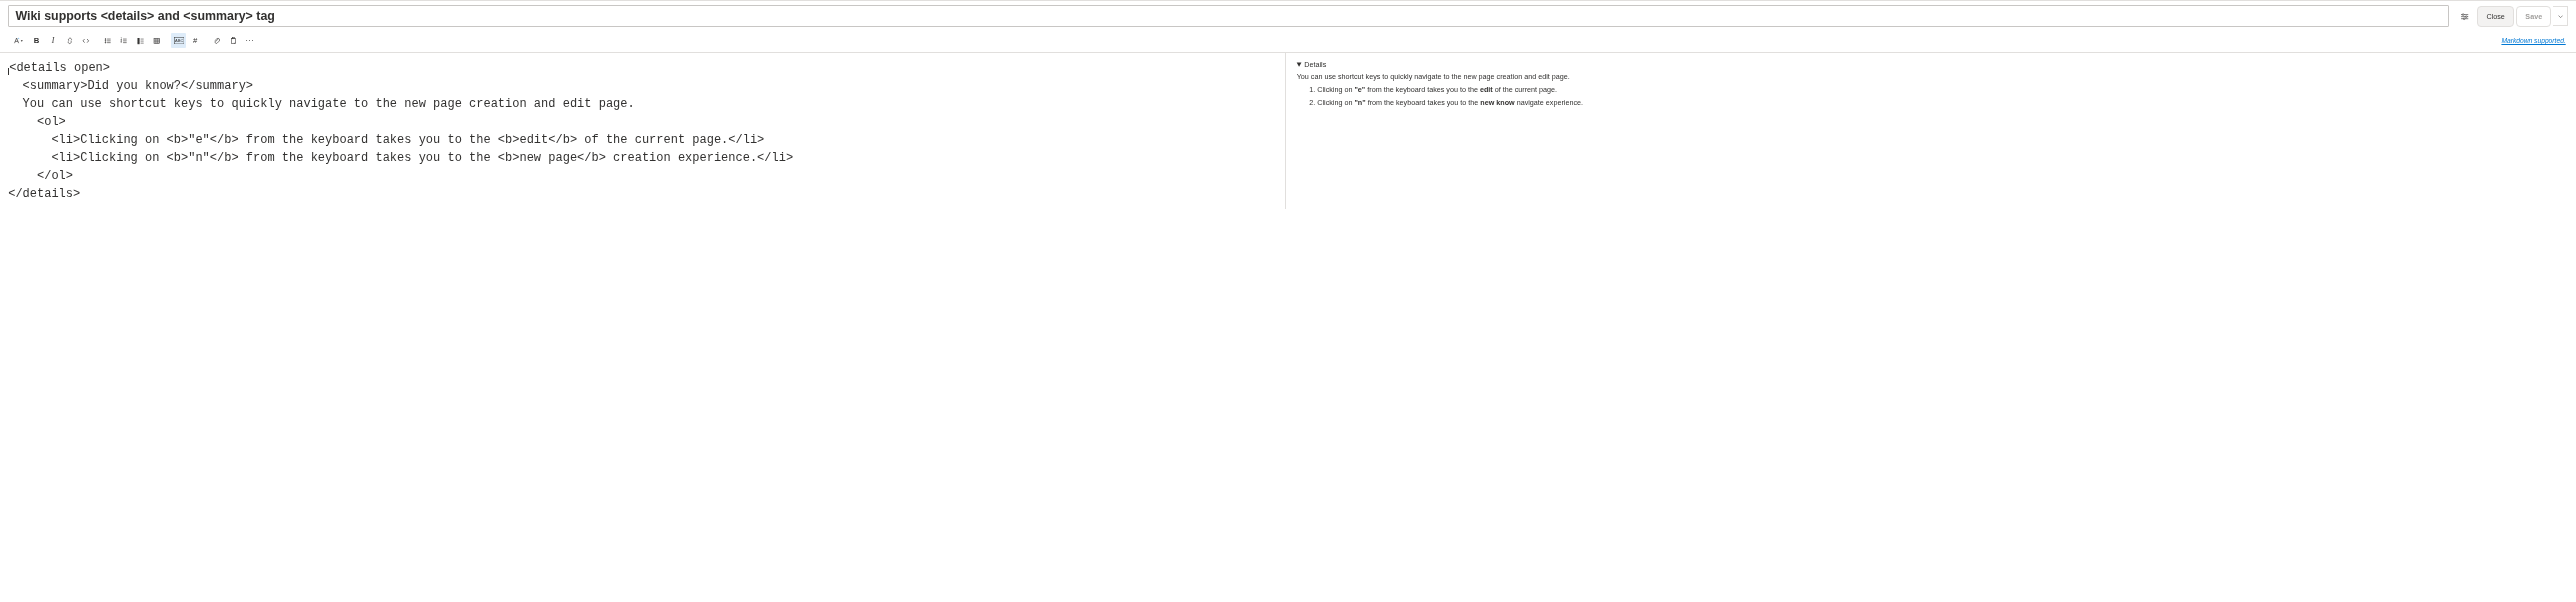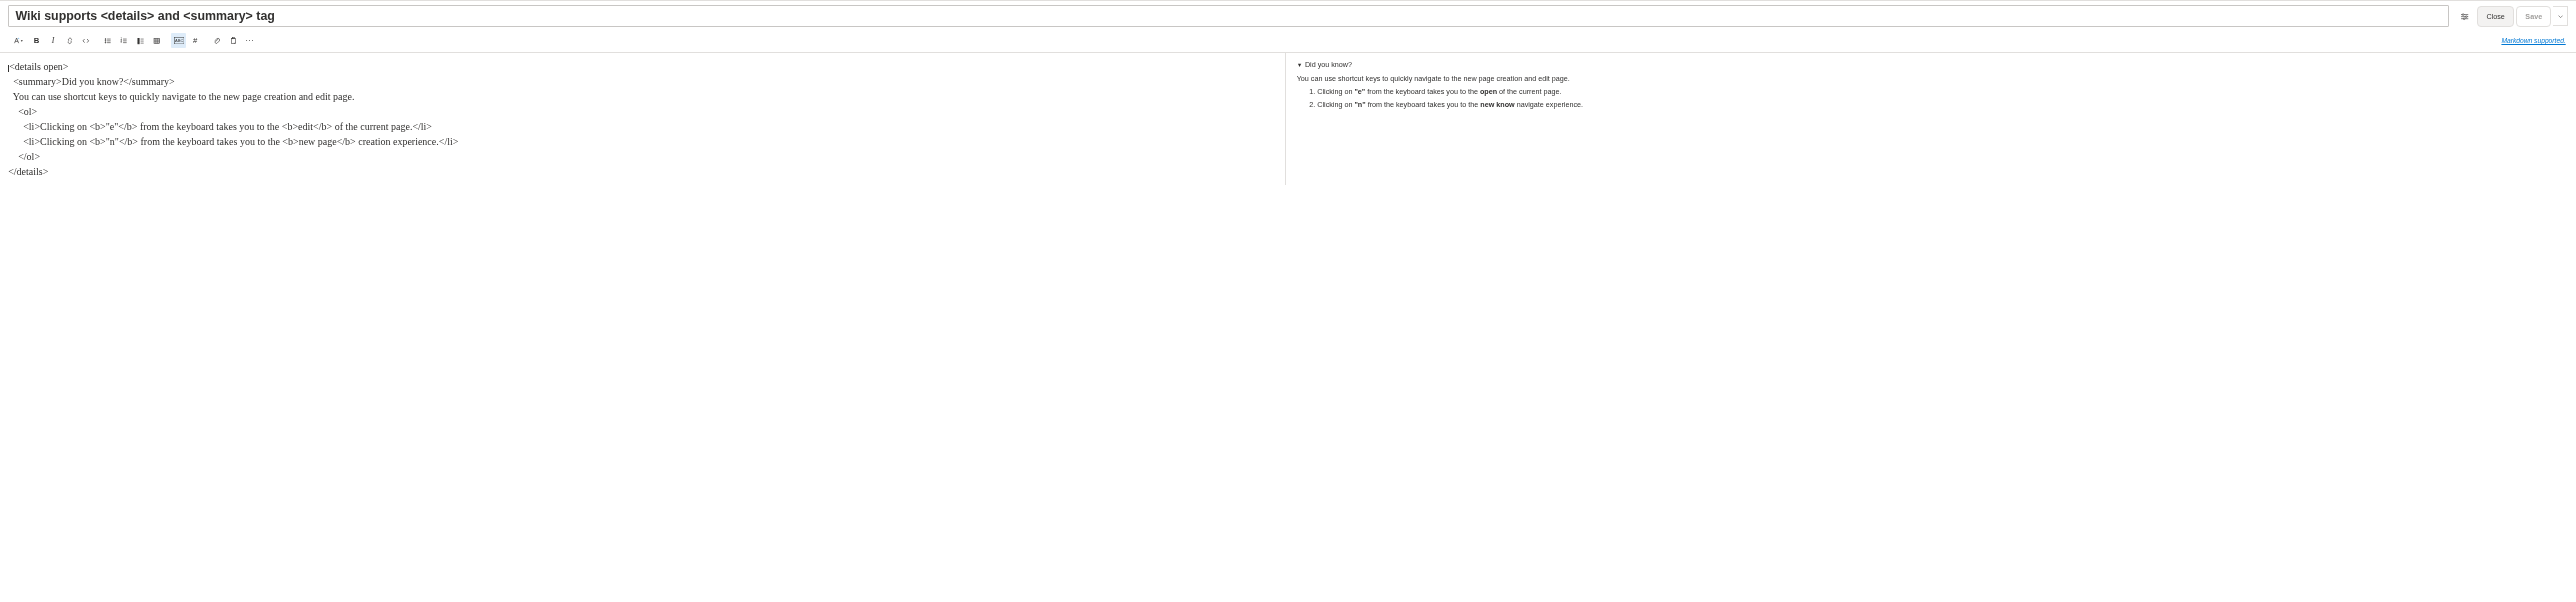--- a/index.html
+++ b/index.html
@@ -115,22 +115,22 @@
   }
   
   .body-row {
     display: flex;
     align-items: stretch;
     min-height: 93px;
   }
   .editor-pane {
     flex: 1;
     padding: 6.2px 8.2px;
-    font-family: Liberation Serif, serif;
-    font-size: 10px;
+    font-family: Liberation Mono, monospace;
+    font-size: 12px;
     line-height: 1.5;
     white-space: pre;
     overflow-x: auto;
     color: #323130;
   }
   .preview-pane {
     flex: 1;
     border-left: 0.5px solid #e1dfdd;
     padding: 6.2px 10.3px;
     font-size: 7.2px;
@@ -331,25 +331,24 @@
     <div class="editor-pane"><span class="editor-cursor"></span><span>&lt;details open&gt;
   &lt;summary&gt;Did you know?&lt;/summary&gt;
   You can use shortcut keys to quickly navigate to the new page creation and edit page.
     &lt;ol&gt;
       &lt;li&gt;Clicking on &lt;b&gt;"e"&lt;/b&gt; from the keyboard takes you to the &lt;b&gt;edit&lt;/b&gt; of the current page.&lt;/li&gt;
       &lt;li&gt;Clicking on &lt;b&gt;"n"&lt;/b&gt; from the keyboard takes you to the &lt;b&gt;new page&lt;/b&gt; creation experience.&lt;/li&gt;
     &lt;/ol&gt;
 &lt;/details&gt;</span></div>
     <div class="preview-pane">
       <details open="">
-        <summary>Did you know?</summary>
         <div>You can use shortcut keys to quickly navigate to the new page creation and edit page.</div>
         <ol>
           <li>
-            <span>Clicking on </span><b>"e"</b><span> from the keyboard takes you to the </span><b>open</b><span> of the current page.</span>
+            <span>Clicking on </span><b>"e"</b><span> from the keyboard takes you to the </span><b>edit</b><span> of the current page.</span>
           </li>
           <li>
             <span>Clicking on </span><b>"n"</b><span> from the keyboard takes you to the </span><b>new know</b><span> navigate experience.</span>
           </li>
         </ol>
       </details>
     </div>
   </div>
 
 </div>

